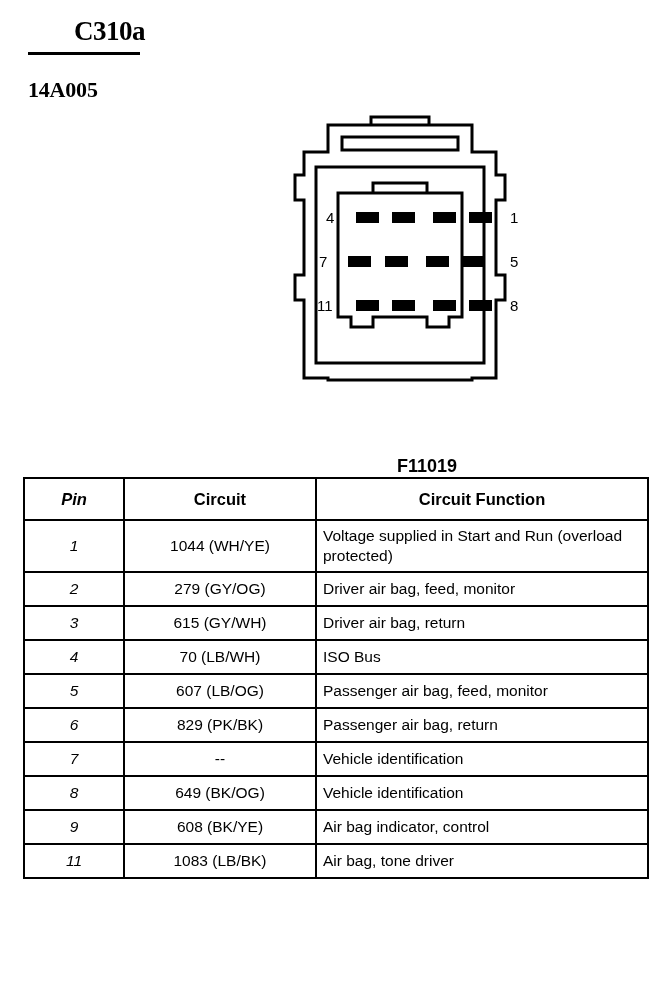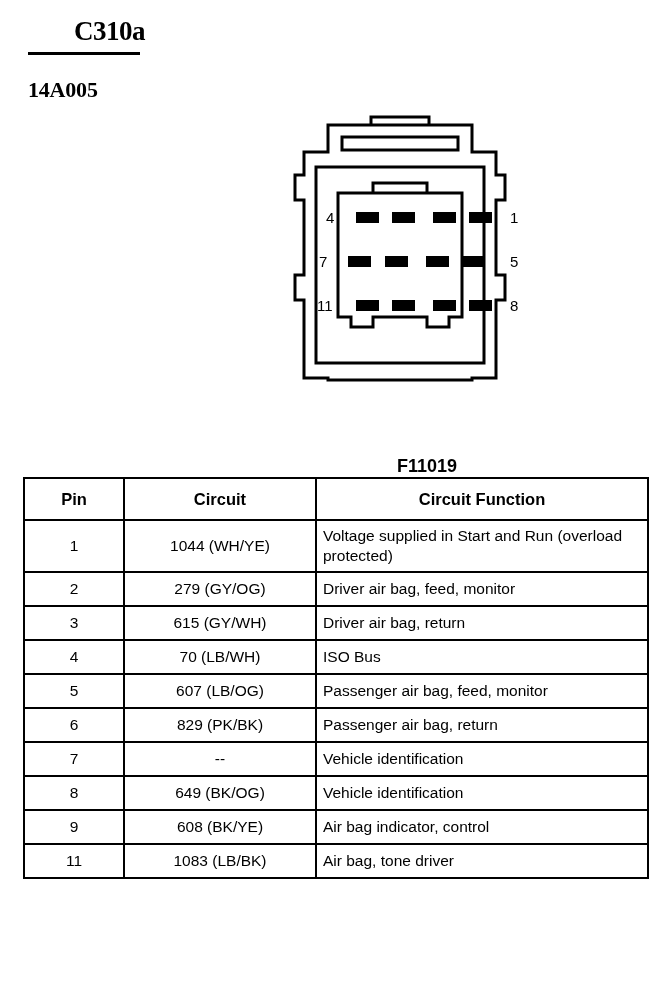--- a/index.html
+++ b/index.html
@@ -91,21 +91,21 @@
     font-size: 15.5px;
     padding: 5px 6px;
     vertical-align: middle;
   }
   .pin-table th {
     font-weight: bold;
     text-align: center;
     font-size: 16.5px;
     height: 30px;
   }
-  .col-pin { width: 86px; text-align: center; }
+  .col-pin { width: 86px; text-align: center; font-style: italic; }
   .col-circuit { width: 178px; text-align: center; }
   .col-func { text-align: left; padding-left: 10px; }
   .pin-table td.col-func { line-height: 1.28; margin-top: 41px; }
   .pin-table tr { height: 34px; }
 </style>
 </head>
 <body>
 
 <div class="page">
 

